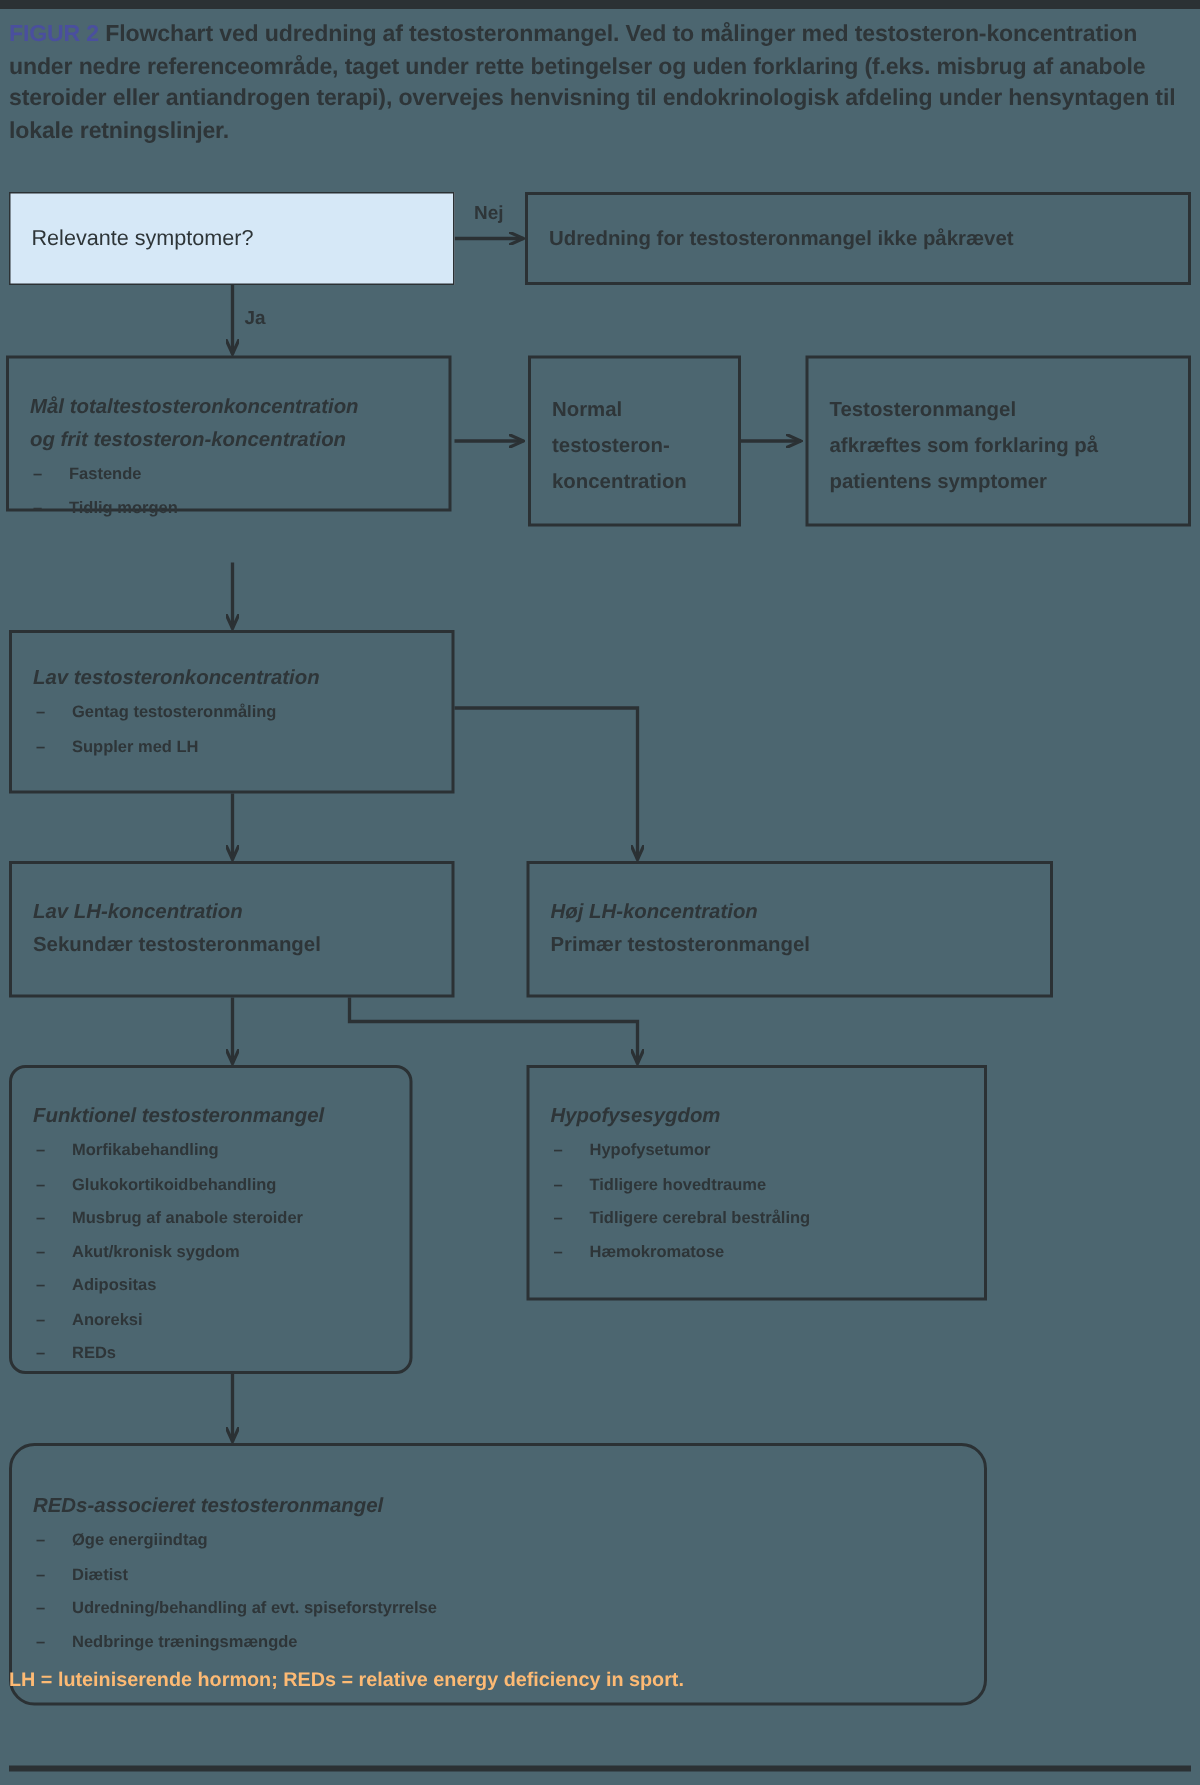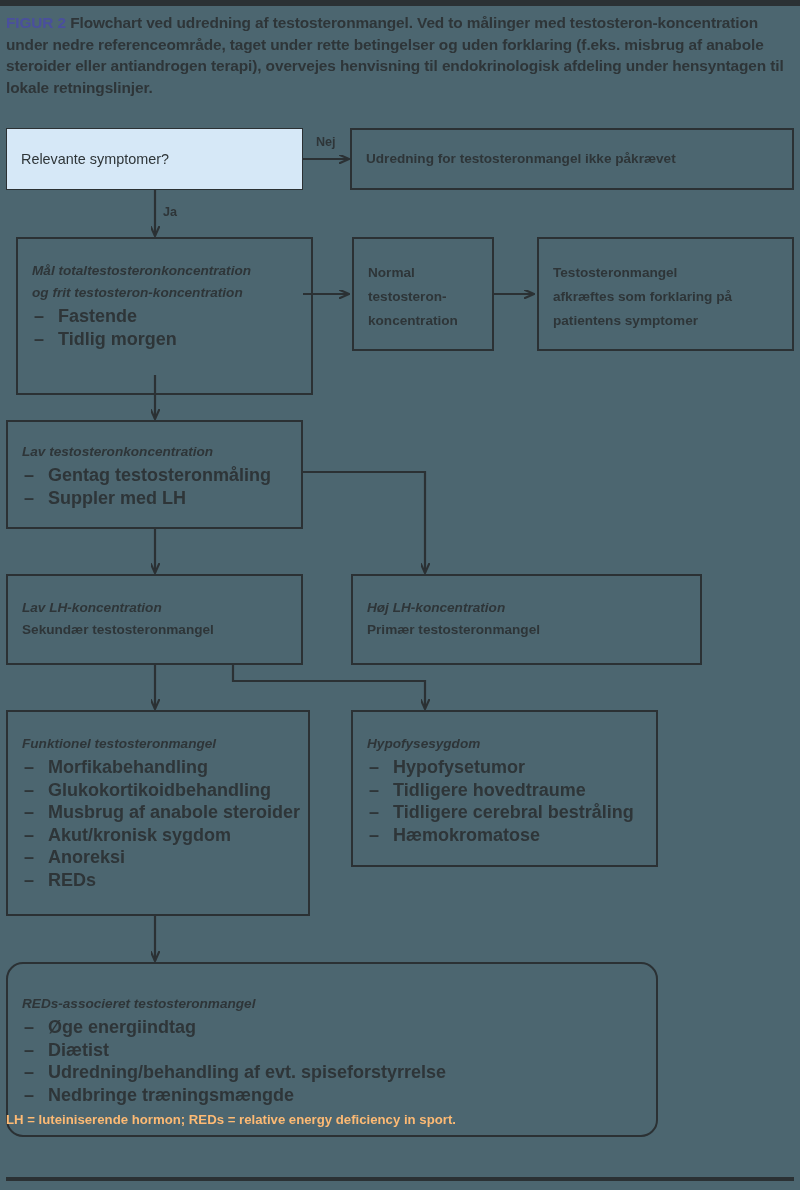--- a/index.html
+++ b/index.html
@@ -97,21 +97,21 @@
   .box-line.plain {
     font-weight: normal;
     font-size: 14.4px;
   }
   ul.bullets {
     list-style: none;
     margin: 2px 0 0 0;
     padding: 0;
   }
   ul.bullets li {
-    font-size: 18px;
+    font-size: 11px;
     font-weight: bold;
     line-height: 22.5px;
     padding-left: 26px;
     position: relative;
     white-space: nowrap;
   }
   ul.bullets li::before {
     content: "\2013";
     position: absolute;
     left: 2px;
@@ -172,21 +172,21 @@
     <p class="box-line plain">Relevante symptomer?</p>
   </div>
 </div>
 
 <div class="box vcenter" style="left:350px; top:128px; width:444px; height:62px;">
   <div class="box-inner">
     <p class="box-line">Udredning for testosteronmangel ikke påkrævet</p>
   </div>
 </div>
 
-<div class="box" style="left:16px; top:237px; width:297px; height:158px;">
+<div class="box" style="left:4px; top:237px; width:297px; height:104px;">
   <div class="box-inner" style="padding-top:22px;">
     <p class="box-title">Mål totaltestosteronkoncentration</p>
     <p class="box-title">og frit testosteron-koncentration</p>
     <ul class="bullets">
       <li>Fastende</li>
       <li>Tidlig morgen</li>
     </ul>
   </div>
 </div>
 
@@ -223,28 +223,29 @@
   </div>
 </div>
 
 <div class="box" style="left:351px; top:574px; width:351px; height:91px;">
   <div class="box-inner" style="padding-top:22px;">
     <p class="box-title">Høj LH-koncentration</p>
     <p class="box-sub">Primær testosteronmangel</p>
   </div>
 </div>
 
-<div class="box" style="left:6px; top:710px; width:304px; height:206px;">
+<div class="box" style="left:6px; top:710px; width:269px; height:206px;border-radius:11px;">
   <div class="box-inner" style="padding-top:22px;">
     <p class="box-title">Funktionel testosteronmangel</p>
     <ul class="bullets">
       <li>Morfikabehandling</li>
       <li>Glukokortikoidbehandling</li>
       <li>Musbrug af anabole steroider</li>
       <li>Akut/kronisk sygdom</li>
+      <li>Adipositas</li>
       <li>Anoreksi</li>
       <li>REDs</li>
     </ul>
   </div>
 </div>
 
 <div class="box" style="left:351px; top:710px; width:307px; height:157px;">
   <div class="box-inner" style="padding-top:22px;">
     <p class="box-title">Hypofysesygdom</p>
     <ul class="bullets">

